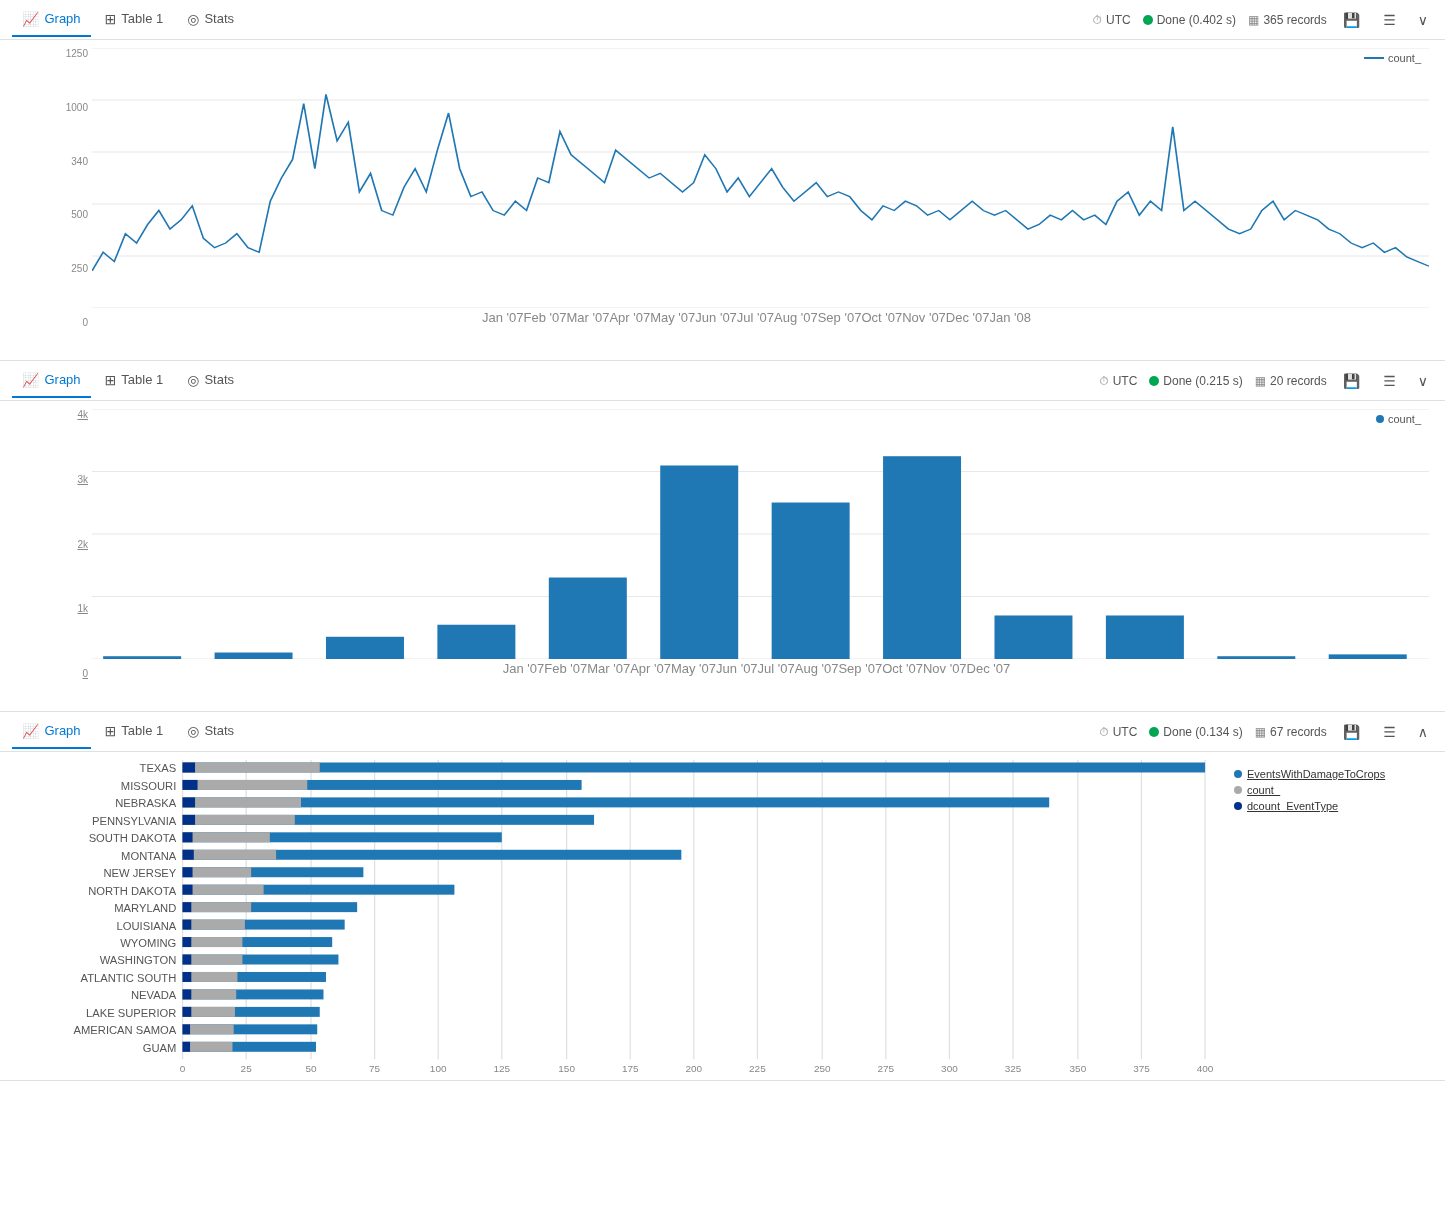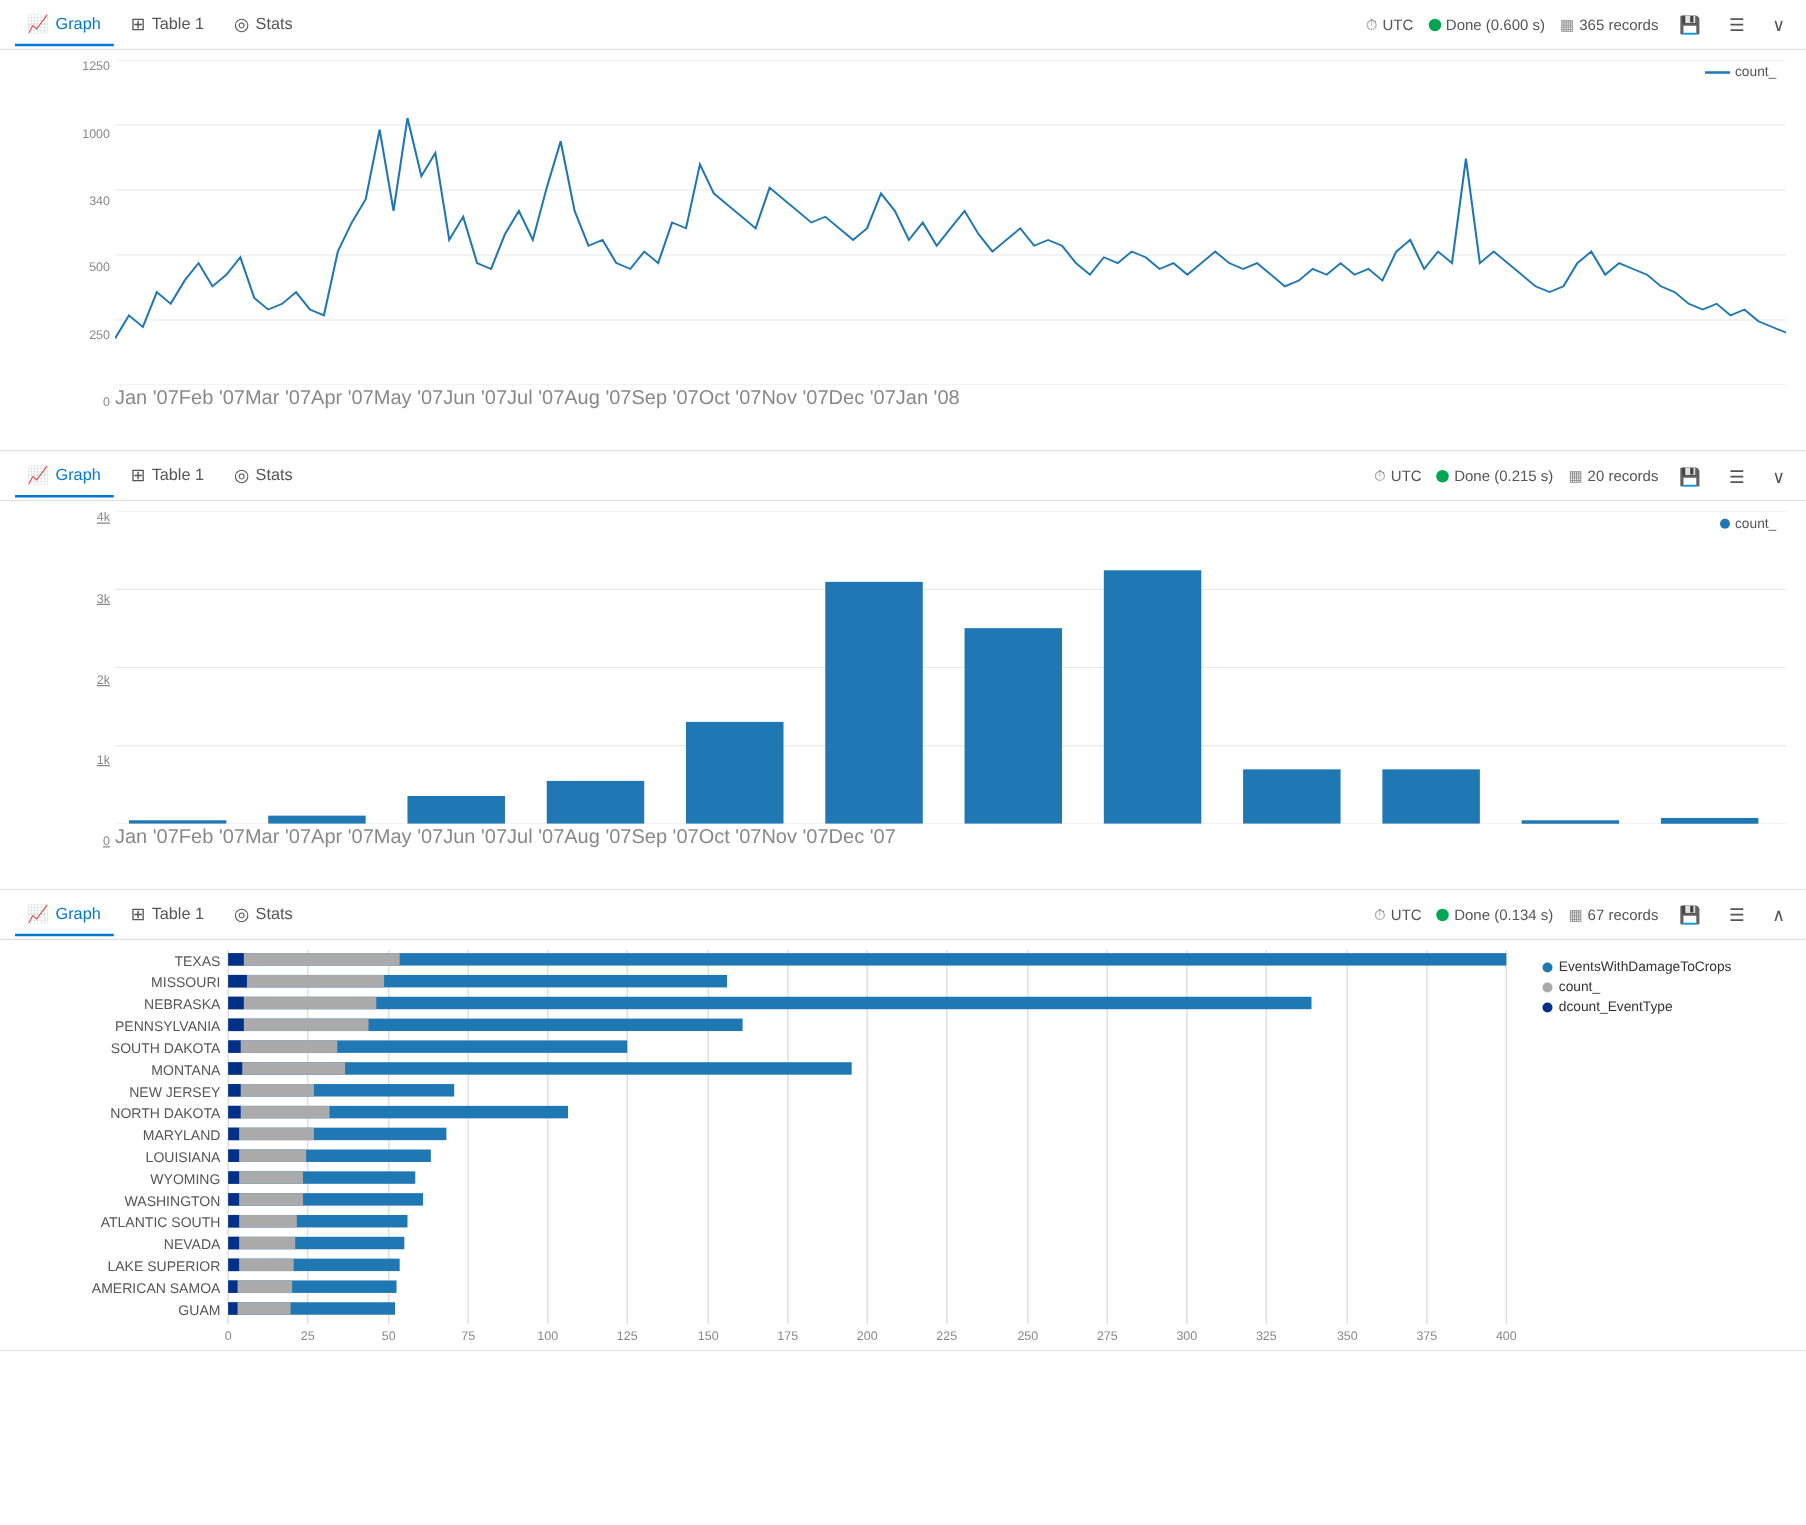--- a/index.html
+++ b/index.html
@@ -105,23 +105,23 @@
       justify-content: space-between;
       align-items: flex-end;
       padding-right: 4px;
       font-size: 10px;
       color: #888;
     }
 
     
     .x-axis {
       display: flex;
-      justify-content: flex-start;
+      justify-content: center;
       padding: 2px 0 0 0;
-      font-size: 16px;
+      font-size: 13px;
       color: #888;
     }
 
     
     svg.chart-svg {
       display: block;
       width: 100%;
     }
     .hbar-legend {
       width: 180px;
@@ -164,21 +164,21 @@
       <span class="tab-icon">◎</span>
       <span>Stats</span>
     </div>
     <div class="toolbar-right">
       <div class="status-badge">
         <span style="color:#888;">⏱</span>
         <span>UTC</span>
       </div>
       <div class="status-badge">
         <span class="status-dot"></span>
-        <span>Done (0.600 s)</span>
+        <span>Done (0.402 s)</span>
       </div>
       <div class="status-badge">
         <span style="color:#888;">▦</span>
         <span>365 records</span>
       </div>
       <span class="icon-btn">💾</span>
       <span class="icon-btn">☰</span>
       <span class="icon-btn">∨</span>
     </div>
   </div>
@@ -508,21 +508,21 @@
         <text x="653" y="250" text-anchor="middle" font-size="8" fill="#888">250</text>
         <text x="704" y="250" text-anchor="middle" font-size="8" fill="#888">275</text>
         <text x="755" y="250" text-anchor="middle" font-size="8" fill="#888">300</text>
         <text x="806" y="250" text-anchor="middle" font-size="8" fill="#888">325</text>
         <text x="858" y="250" text-anchor="middle" font-size="8" fill="#888">350</text>
         <text x="909" y="250" text-anchor="middle" font-size="8" fill="#888">375</text>
         <text x="960" y="250" text-anchor="middle" font-size="8" fill="#888">400</text>
       </svg>
     </div>
 
-    <div class="hbar-legend" style="width:190px; padding:8px 4px; font-size:11px;">
+    <div class="hbar-legend" style="width:190px; padding:8px 4px; font-size:11px;text-decoration:underline;">
       <div class="hbar-legend-item">
         <div class="hbar-legend-dot" style="background:#1f77b4;"></div>
         <span>EventsWithDamageToCrops</span>
       </div>
       <div class="hbar-legend-item">
         <div class="hbar-legend-dot" style="background:#aaa;"></div>
         <span>count_</span>
       </div>
       <div class="hbar-legend-item">
         <div class="hbar-legend-dot" style="background:#003087;"></div>

